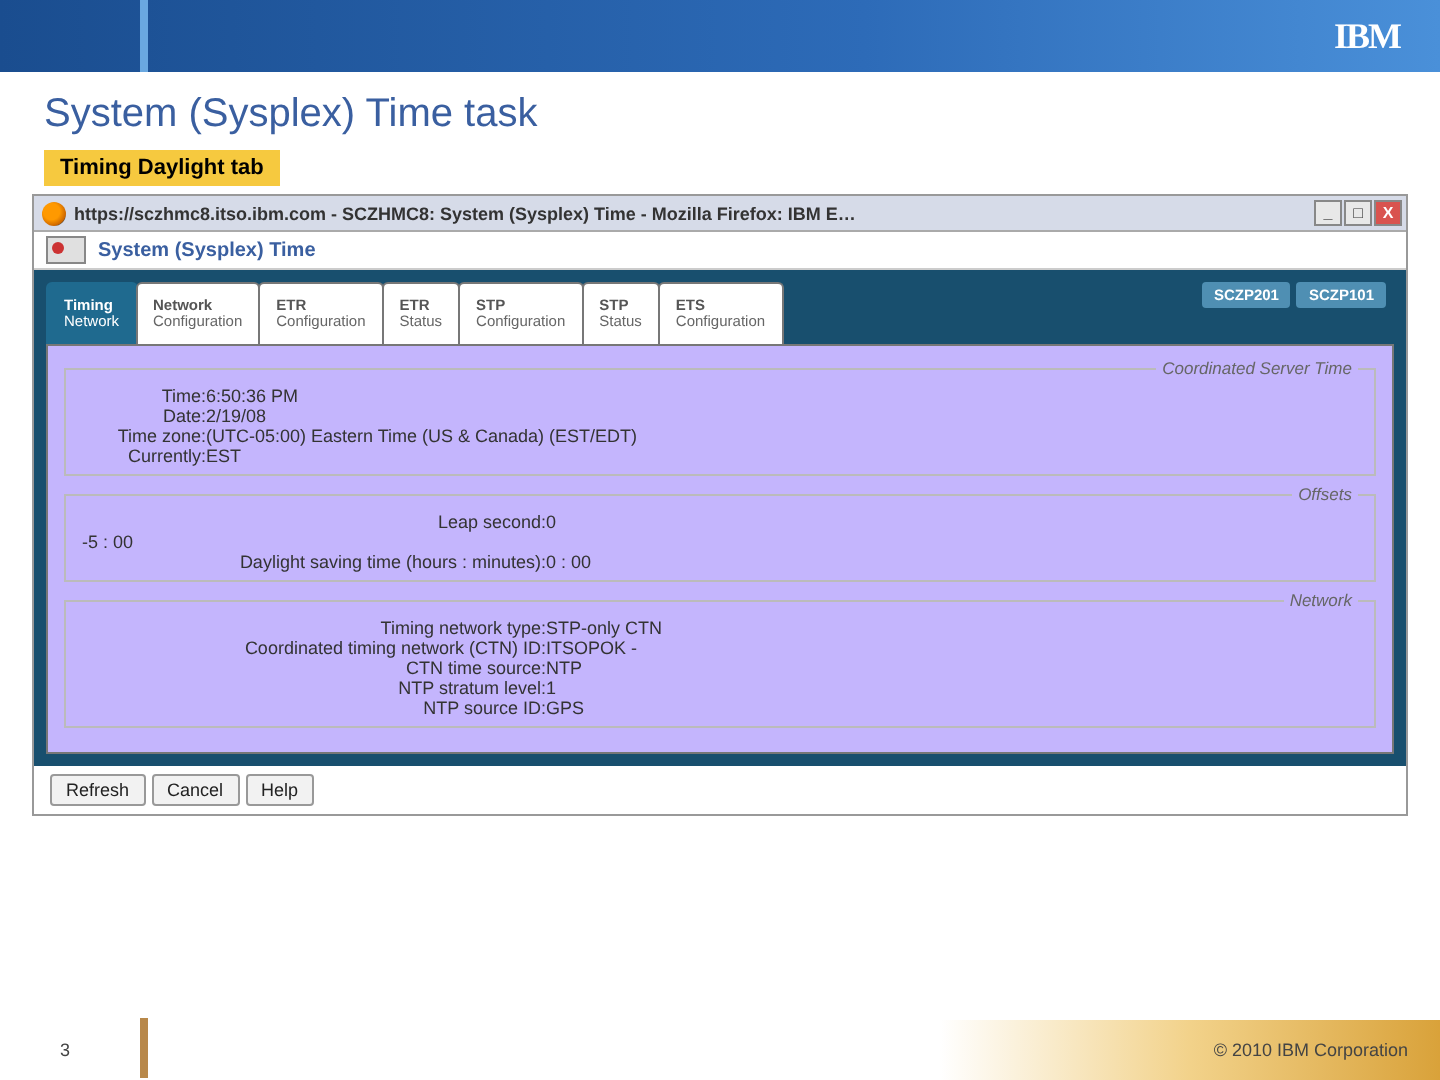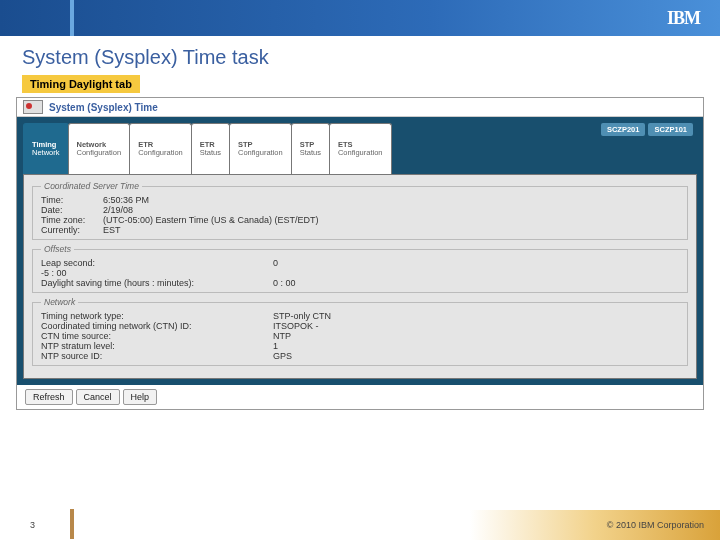--- a/index.html
+++ b/index.html
@@ -109,21 +109,21 @@
   }
   .tabs {
     display: flex;
     gap: 0;
     background: #184f6e;
   }
   .tab {
     background: #fff;
     border: 1px solid #777;
     border-bottom: none;
-    padding: 17px 8px;
+    padding: 7px 8px;
     font-size: 7.5px;
     line-height: 8px;
     color: #444;
     border-radius: 3px 3px 0 0;
     margin-right: -1px;
     text-align: left;
   }
   .tab .tab-l1 { display: block; font-weight: bold; color: #555; }
   .tab .tab-l2 { display: block; color: #666; }
   .tab.active {
@@ -141,23 +141,24 @@
   }
   .side-label {
     background: #4f8fb3;
     color: #fff;
     font-size: 7.5px;
     font-weight: bold;
     padding: 2px 6px;
     border-radius: 2px;
   }
   .tab-content {
-    background: #e5e5e5;
+    background: #c4b5fd;
     border: 1px solid #777;
     padding: 2px 8px 8px 8px;
+    text-align: right;
   }
   fieldset {
     border: 1px solid #bbb;
     margin: 4px 0;
     padding: 4px 8px;
   }
   legend {
     font-size: 8.5px;
     font-style: italic;
     color: #666;
@@ -227,20 +228,29 @@
 
 <div class="topbar">
   <div class="topbar-left"></div>
   <span class="logo">IBM</span>
 </div>
 
 <div class="title">System (Sysplex) Time task</div>
 <div class="subtitle">Timing Daylight tab</div>
 
 <div class="browser-window">
+  <div class="browser-titlebar">
+    <span class="ff-icon"></span>
+    <span class="browser-title">https://sczhmc8.itso.ibm.com - SCZHMC8: System (Sysplex) Time - Mozilla Firefox: IBM E…</span>
+    <div class="win-btns">
+      <div class="win-btn">_</div>
+      <div class="win-btn">□</div>
+      <div class="win-btn close">X</div>
+    </div>
+  </div>
 
   <div class="sysplex-bar">
     <span class="sysplex-icon"></span>
     <span class="sysplex-title">System (Sysplex) Time</span>
   </div>
 
   <div class="dark-frame">
     <div class="tabs-area">
       <div class="tabs">
         <div class="tab active">

